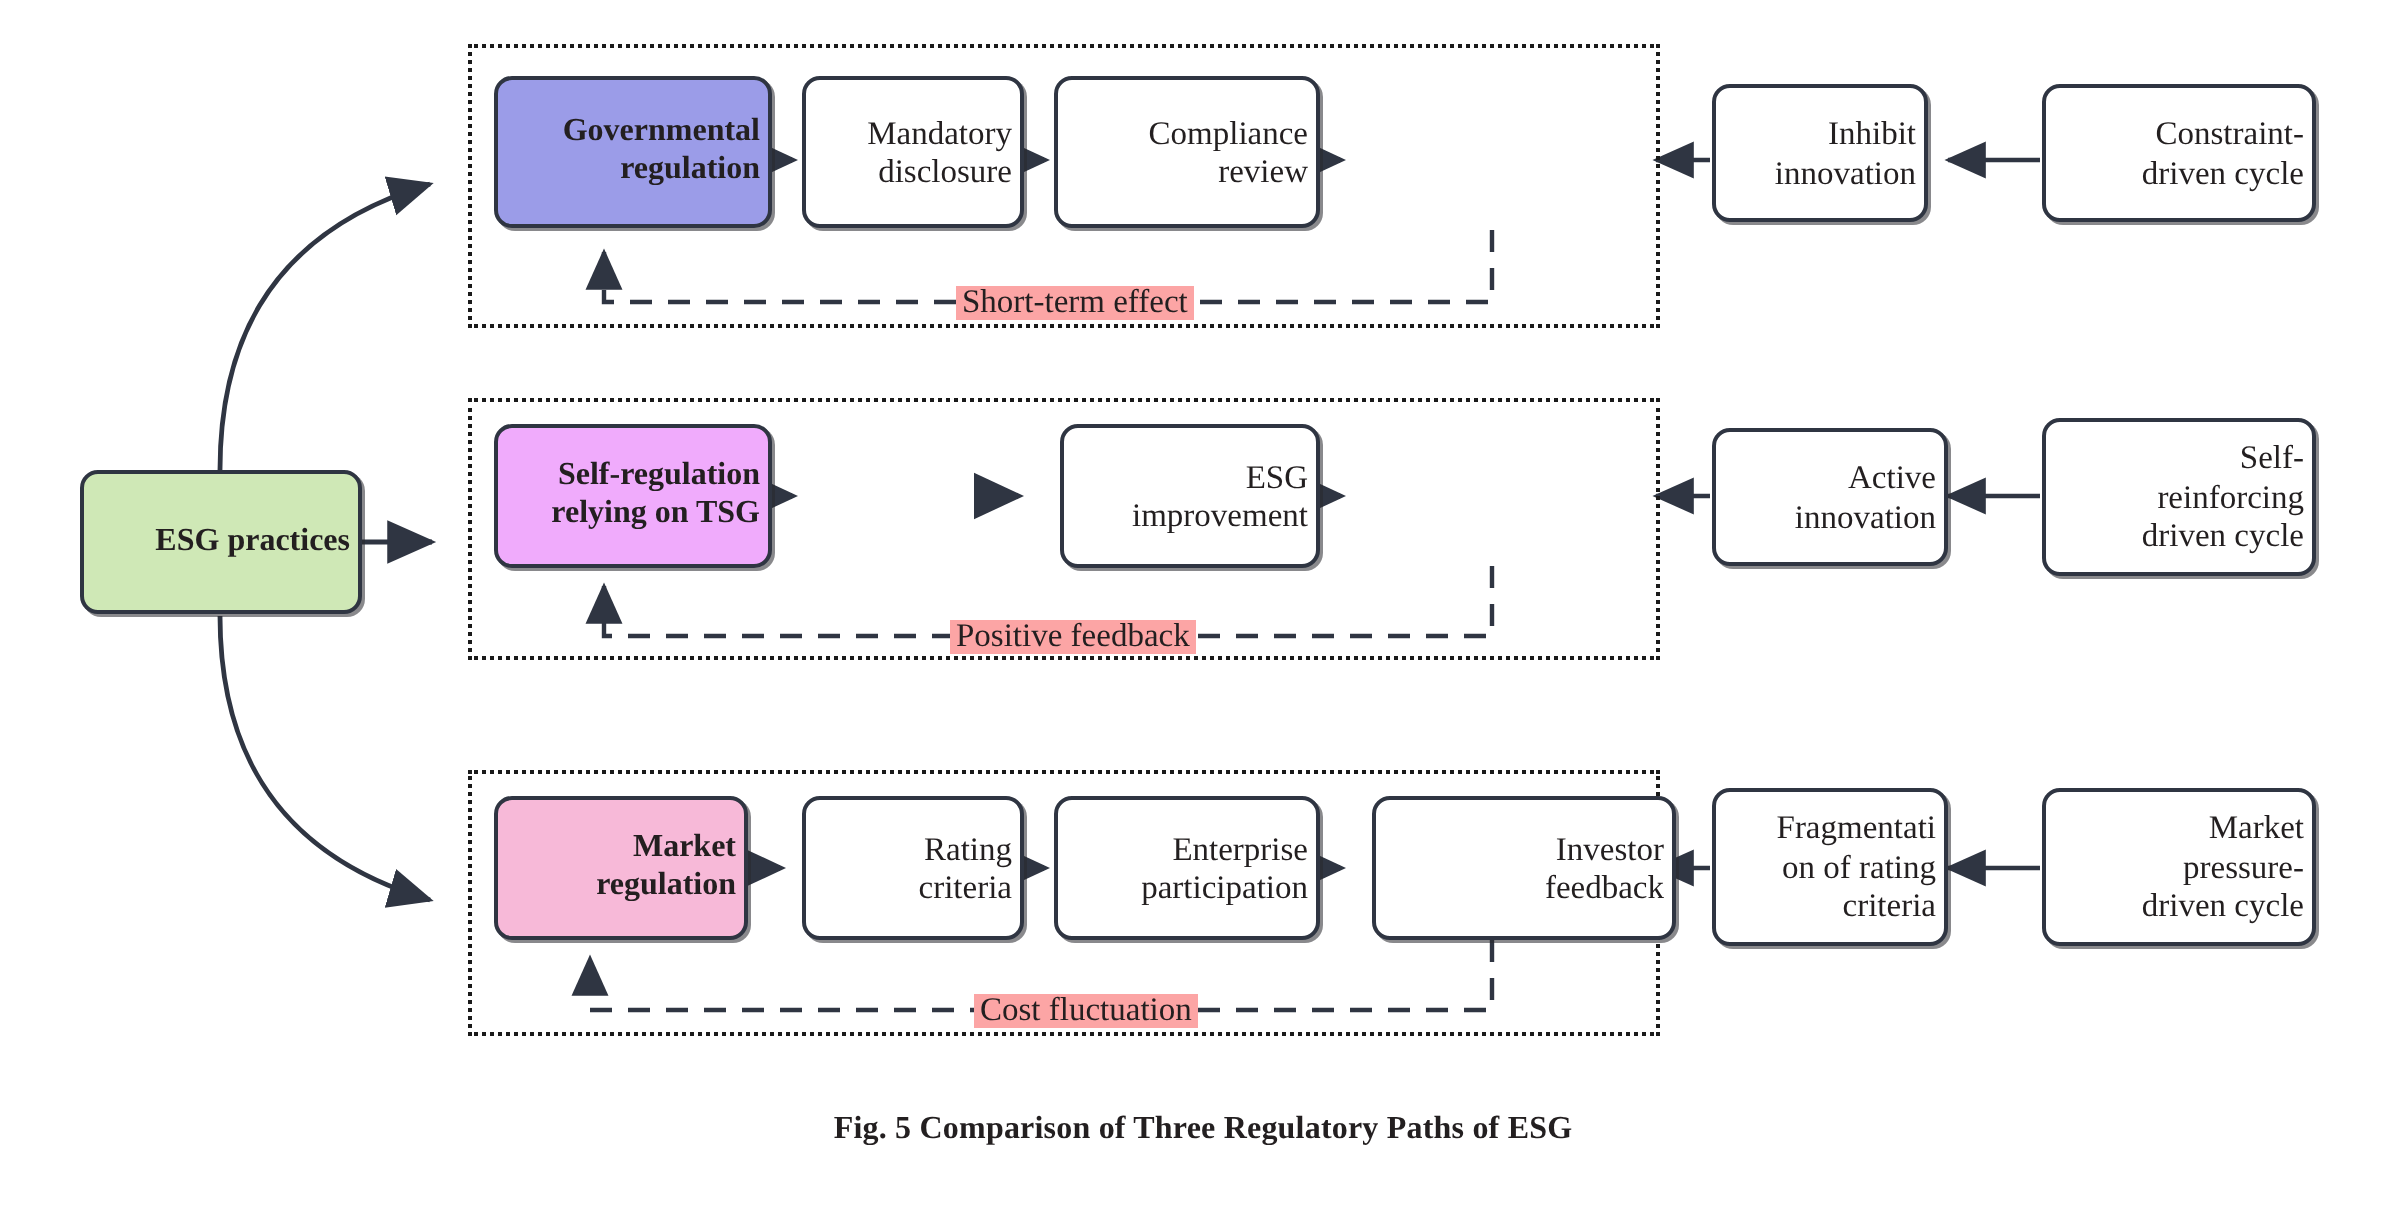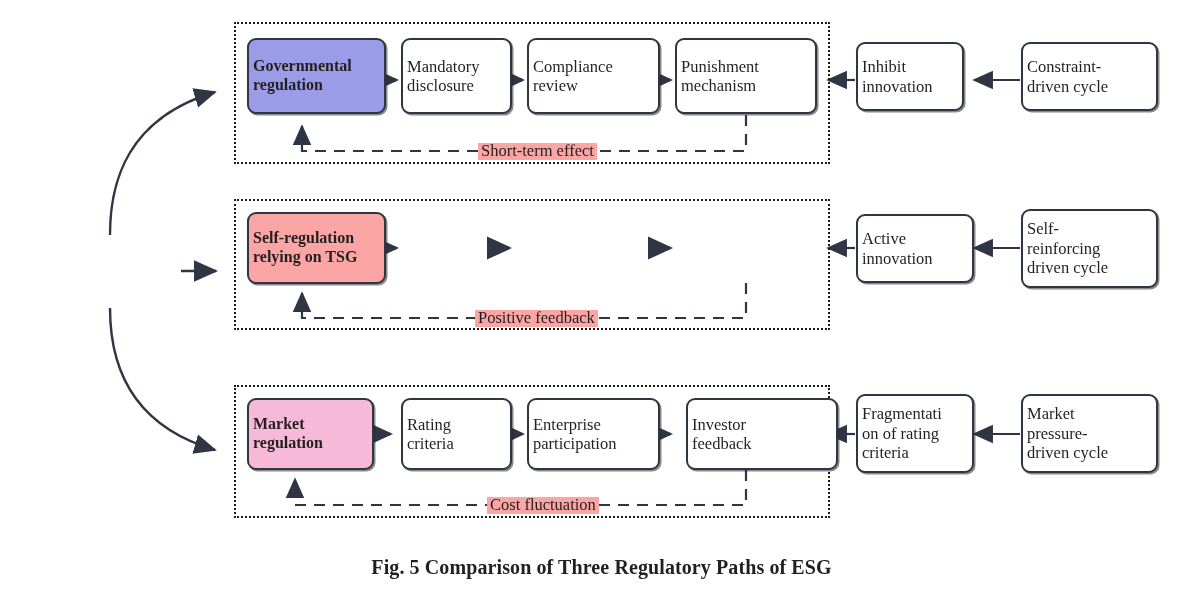--- a/index.html
+++ b/index.html
@@ -35,21 +35,21 @@
   }
   .node {
     position: absolute;
     box-sizing: border-box;
     border: 2px solid #2f3542;
     border-radius: 9px;
     background: #ffffff;
     display: flex;
     align-items: center;
     justify-content: center;
-    text-align: left;
+    text-align: right;
     line-height: 1.18;
     font-size: 16.5px;
     padding: 2px 4px;
     box-shadow: 1.5px 1.5px 0 rgba(40,40,45,0.55);
   }
   .node.accent {
     font-weight: bold;
     font-size: 16px;
   }
   .node-label {
@@ -65,21 +65,21 @@
     white-space: nowrap;
     line-height: 1;
   }
   #caption {
     position: absolute;
     left: 0;
     top: 556px;
     width: 1203px;
     text-align: center;
     font-weight: bold;
-    font-size: 20px;
+    font-size: 16px;
     letter-spacing: 0.1px;
   }
 </style>
 </head>
 <body>
 
 <div id="figure">
 
   <svg id="wires" viewBox="0 0 1203 609">
     <defs>
@@ -113,56 +113,59 @@
     <path d="M746,283 L746,318 L302,318 L302,293" stroke="#2f3542" stroke-width="2.2" fill="none" stroke-dasharray="11,8" marker-end="url(#arrowThin)"></path>
 
     <path d="M374,434 L390,434" stroke="#2f3542" stroke-width="3" marker-end="url(#arrowSolid)" fill="none"></path>
     <path d="M512,434 L522,434" stroke="#2f3542" stroke-width="3" marker-end="url(#arrowSolid)" fill="none"></path>
     <path d="M660,434 L670,434" stroke="#2f3542" stroke-width="3" marker-end="url(#arrowSolid)" fill="none"></path>
     <path d="M855,434 L828,434" stroke="#2f3542" stroke-width="2.2" marker-end="url(#arrowThin)" fill="none"></path>
     <path d="M1020,434 L974,434" stroke="#2f3542" stroke-width="2.2" marker-end="url(#arrowThin)" fill="none"></path>
     <path d="M746,470 L746,505 L295,505 L295,479" stroke="#2f3542" stroke-width="2.2" fill="none" stroke-dasharray="11,8" marker-end="url(#arrowThin)"></path>
   </svg>
 
+  <div class="node accent" style="left:40px; top:235px; width:141px; height:72px; background:#cfe8b6;">
+    <span class="node-label">ESG practices</span>
+  </div>
 
   <div class="group-frame" style="left:234px; top:22px; width:596px; height:142px;"></div>
 
   <div class="node accent" style="left:247px; top:38px; width:139px; height:76px; background:#9b9ce8;">
     <span class="node-label">Governmental
 regulation</span>
   </div>
   <div class="node" style="left:527px; top:38px; width:133px; height:76px;">
     <span class="node-label">Compliance
 review</span>
   </div>
   <div class="node" style="left:401px; top:38px; width:111px; height:76px;">
     <span class="node-label">Mandatory
 disclosure</span>
   </div>
-  <div class="node" style="left:675px; top:38px; width:142px; height:76px;">
-    <span class="node-label">Punishment
-mechanism</span>
-  </div>
   <div class="feedback-label" style="left:478px; top:143px;">
     <span>Short-term effect</span>
   </div>
   <div class="node" style="left:856px; top:42px; width:108px; height:69px;">
     <span class="node-label">Inhibit
 innovation</span>
   </div>
   <div class="node" style="left:1021px; top:42px; width:137px; height:69px;">
     <span class="node-label">Constraint-
 driven cycle</span>
   </div>
 
   <div class="group-frame" style="left:234px; top:199px; width:596px; height:131px;"></div>
 
-  <div class="node accent" style="left:247px; top:212px; width:139px; height:72px; background:#fca5a5;">
+  <div class="node accent" style="left:247px; top:212px; width:139px; height:72px; background:#f0abfc;">
     <span class="node-label">Self-regulation
 relying on TSG</span>
+  </div>
+  <div class="node" style="left:530px; top:212px; width:130px; height:72px;">
+    <span class="node-label">ESG
+improvement</span>
   </div>
   <div class="feedback-label" style="left:475px; top:310px;">
     <span>Positive feedback</span>
   </div>
   <div class="node" style="left:856px; top:214px; width:118px; height:69px;">
     <span class="node-label">Active
 innovation</span>
   </div>
   <div class="node" style="left:1021px; top:209px; width:137px; height:79px;">
     <span class="node-label">Self-

